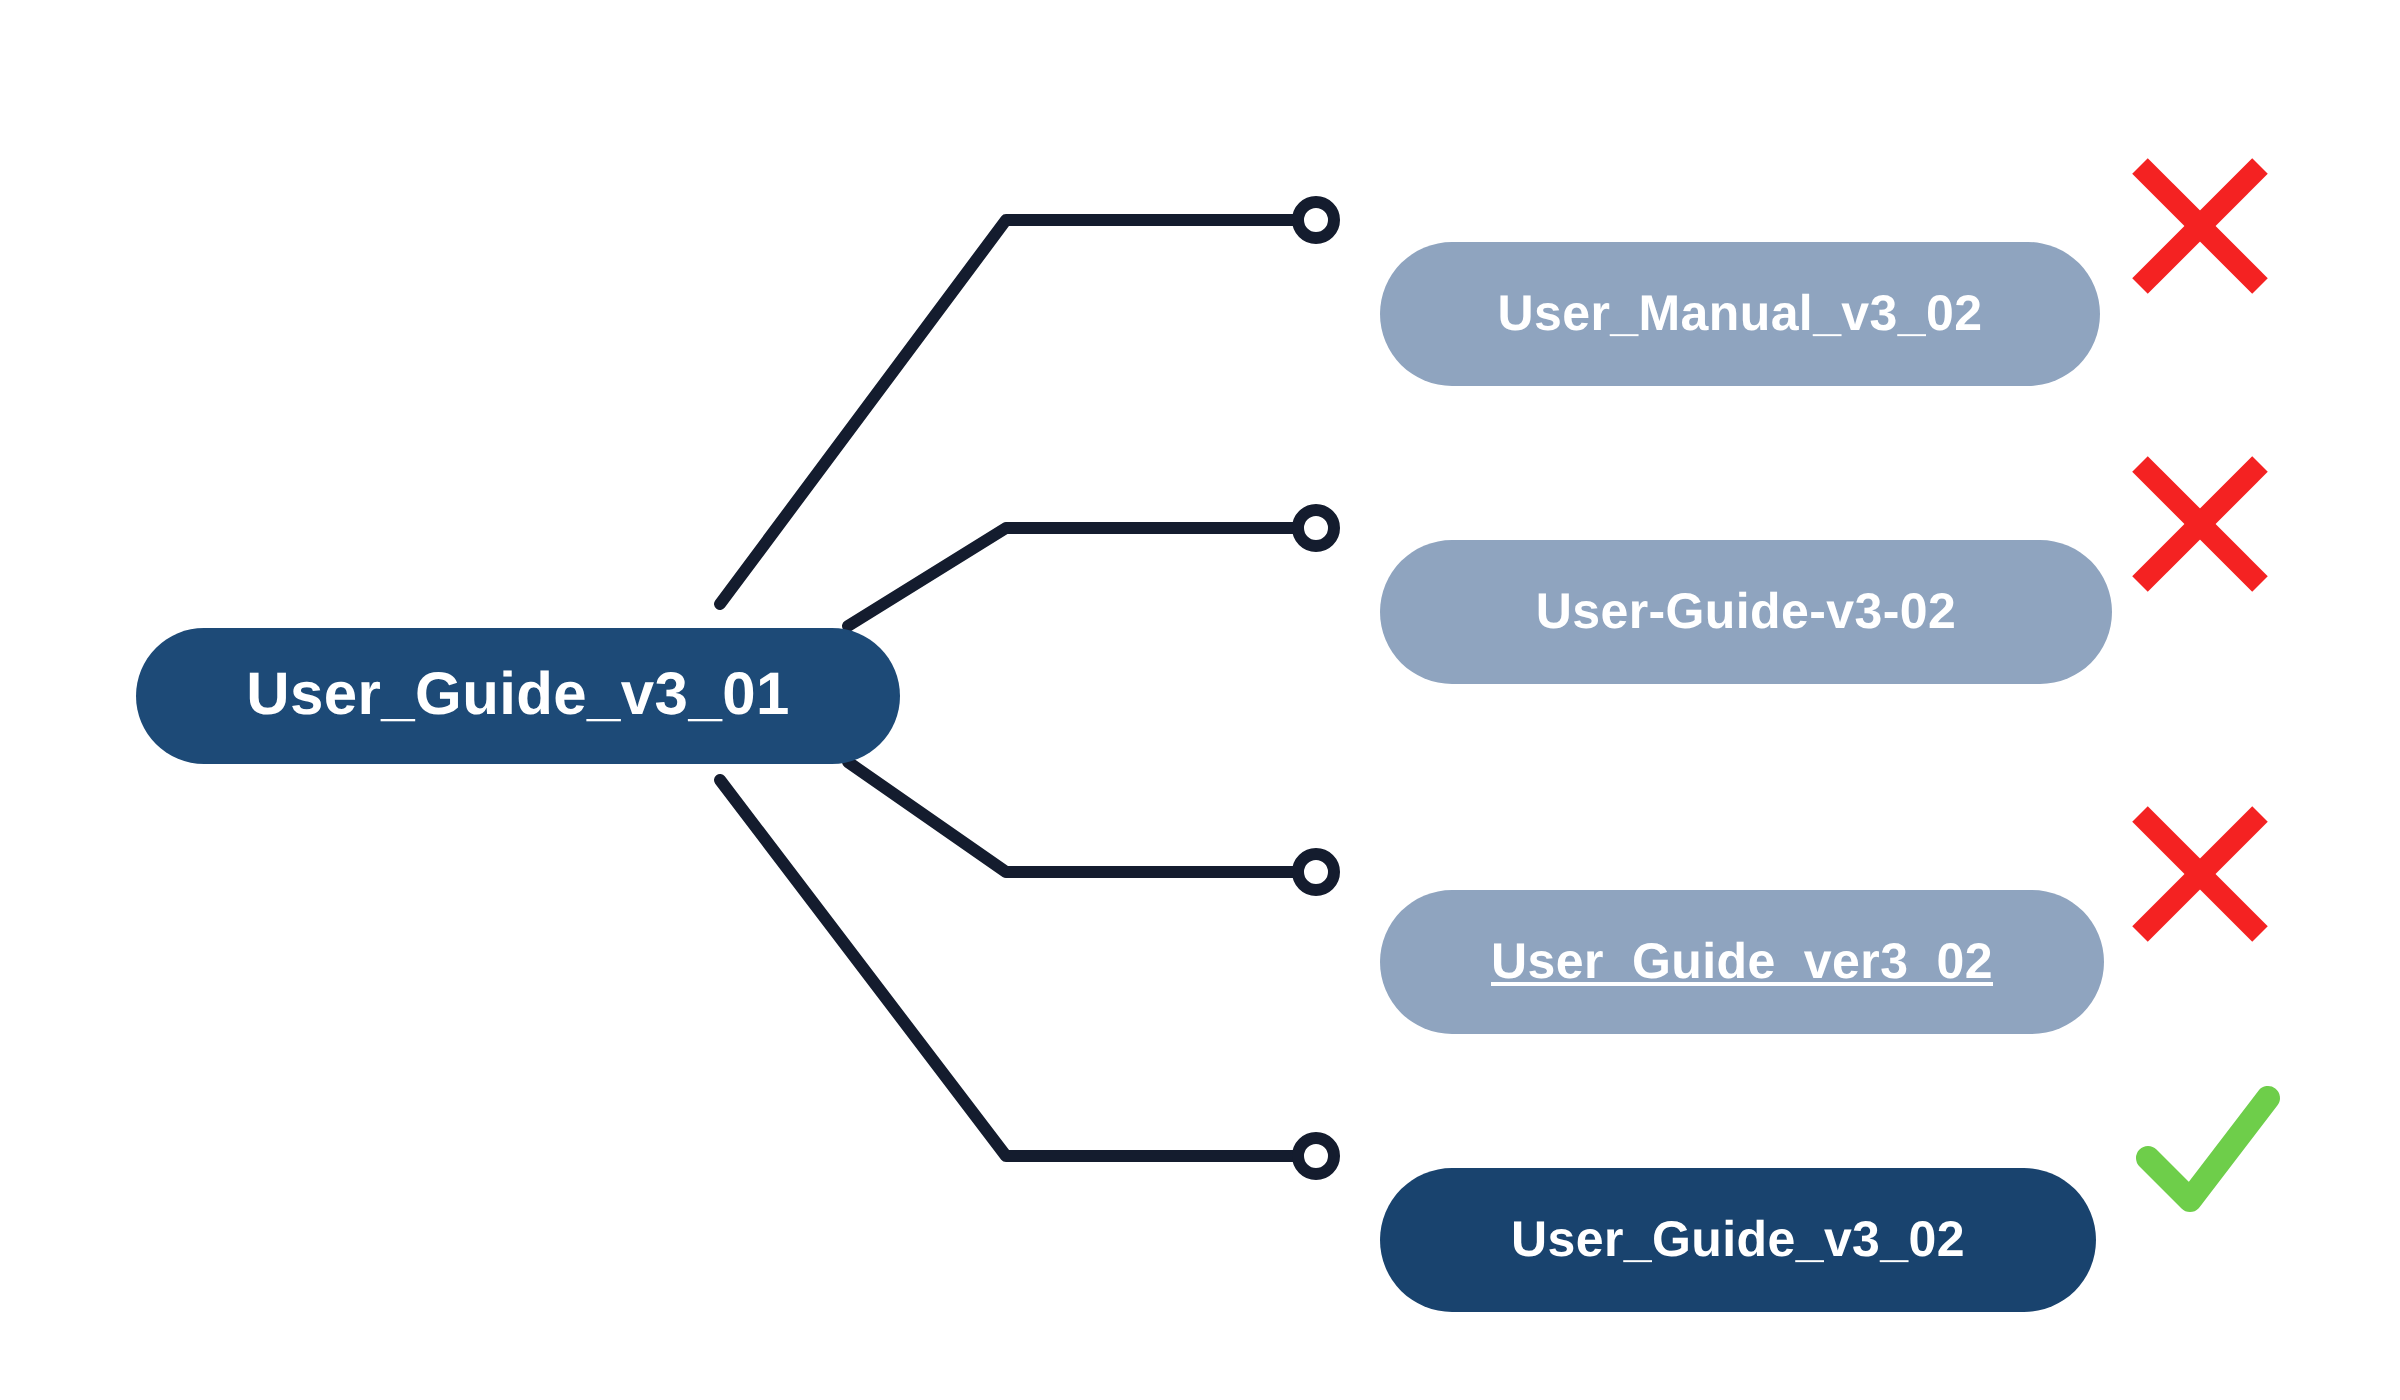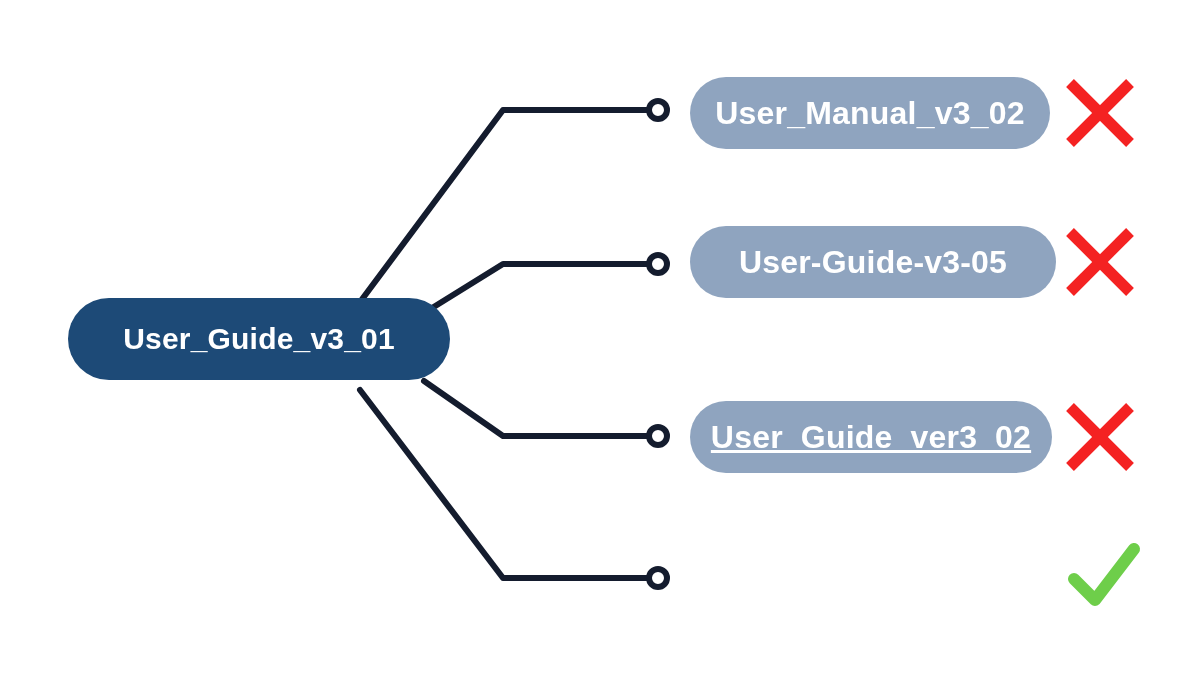--- a/index.html
+++ b/index.html
@@ -36,30 +36,31 @@
     box-sizing: border-box;
     border-radius: 999px;
     color: #ffffff;
     font-weight: bold;
     letter-spacing: 0.2px;
     white-space: nowrap;
     user-select: none;
   }
   #root-node {
     left: 68px;
-    top: 298px;
+    top: 314px;
     width: 382px;
-    height: 82px;
+    height: 68px;
     background: #1d4a77;
     font-size: 30px;
   }
   .child-node {
     height: 72px;
     background: #8fa4bf;
-    font-size: 32px;
+    font-size: 25px;
+    margin-top: 44px;
   }
   .child-node.is-match {
     background: #19436e;
   }
   .status-mark {
     position: absolute;
     width: 82px;
     height: 82px;
   }
 </style>
@@ -93,32 +94,35 @@
 
   <div class="node-pill child-node" style="left:690px; top:77px; width:360px;">
     <span>User_Manual_v3_02</span>
   </div>
   <svg class="status-mark" style="left:1059px; top:72px;" viewBox="0 0 82 82">
     <line x1="11" y1="11" x2="71" y2="71" stroke="#f42222" stroke-width="11" stroke-linecap="butt"></line>
     <line x1="71" y1="11" x2="11" y2="71" stroke="#f42222" stroke-width="11" stroke-linecap="butt"></line>
   </svg>
 
   <div class="node-pill child-node" style="left:690px; top:226px; width:366px;">
-    <span>User-Guide-v3-05</span>
+    <span>User-Guide-v3-02</span>
   </div>
   <svg class="status-mark" style="left:1059px; top:221px;" viewBox="0 0 82 82">
     <line x1="11" y1="11" x2="71" y2="71" stroke="#f42222" stroke-width="11" stroke-linecap="butt"></line>
     <line x1="71" y1="11" x2="11" y2="71" stroke="#f42222" stroke-width="11" stroke-linecap="butt"></line>
   </svg>
 
   <div class="node-pill child-node" style="left:690px; top:401px; width:362px;text-decoration:underline;">
     <span>User_Guide_ver3_02</span>
   </div>
   <svg class="status-mark" style="left:1059px; top:396px;" viewBox="0 0 82 82">
     <line x1="11" y1="11" x2="71" y2="71" stroke="#f42222" stroke-width="11" stroke-linecap="butt"></line>
     <line x1="71" y1="11" x2="11" y2="71" stroke="#f42222" stroke-width="11" stroke-linecap="butt"></line>
   </svg>
 
+  <div class="node-pill child-node is-match" style="left:690px; top:540px; width:358px;">
+    <span>User_Guide_v3_02</span>
+  </div>
   <svg class="status-mark" style="left:1062px; top:535px;" viewBox="0 0 82 82">
     <path d="M12 44 L33 65 L72 14" fill="none" stroke="#6ece4a" stroke-width="12" stroke-linecap="round" stroke-linejoin="round"></path>
   </svg>
 
 </div>
 
 </body></html>

